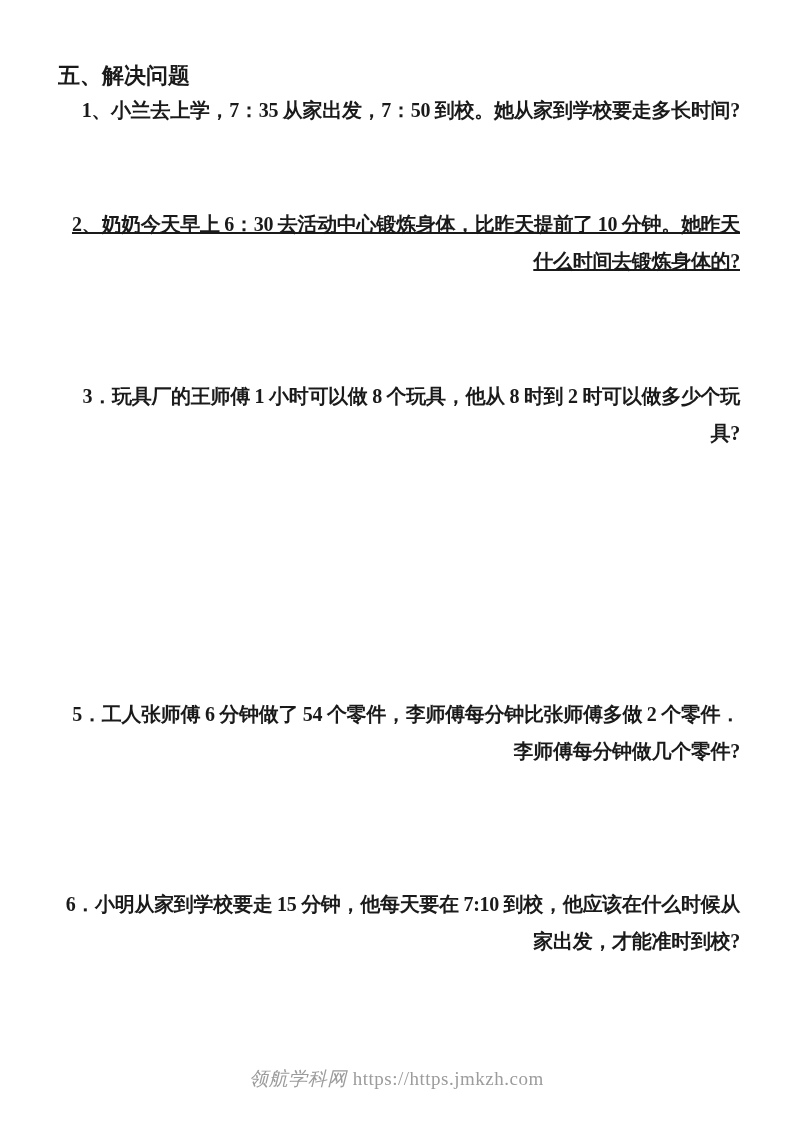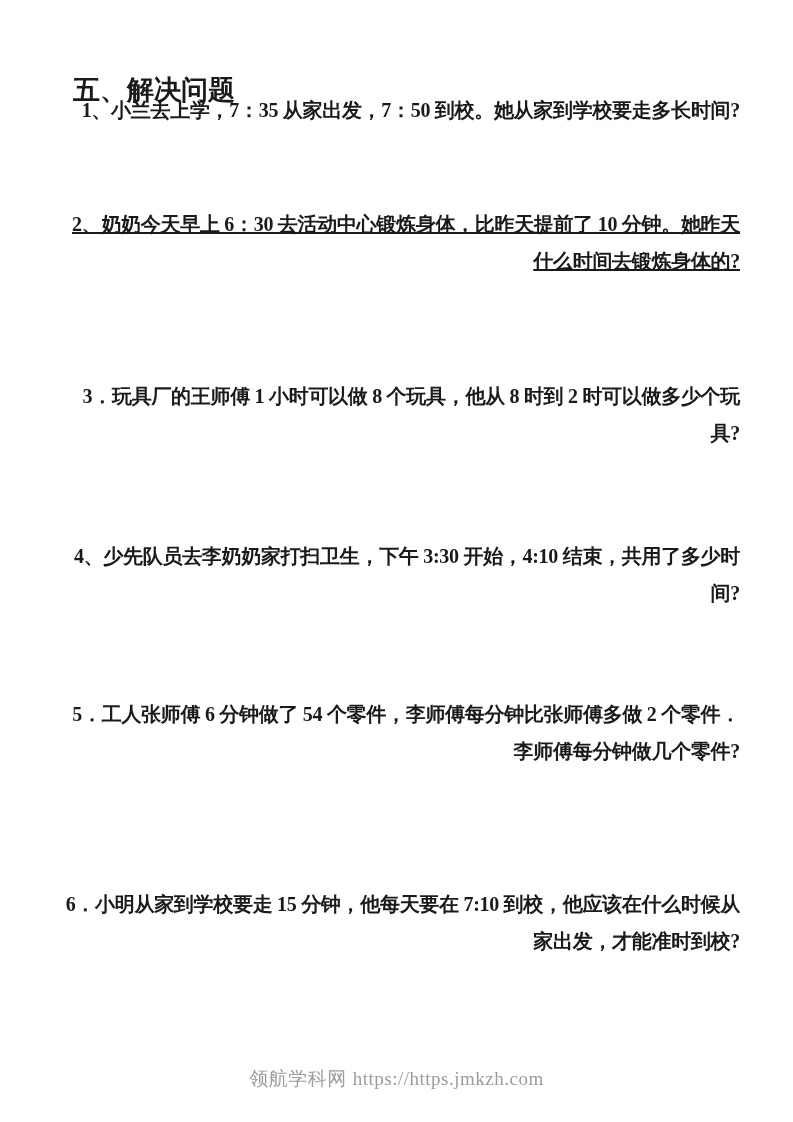--- a/index.html
+++ b/index.html
@@ -13,22 +13,22 @@
     height: 1122px;
     background: #ffffff;
     overflow: hidden;
     font-family: "Liberation Serif", "DejaVu Serif", serif;
     color: #1a1a1a;
   }
   .section-heading {
     position: absolute;
     left: 57px;
     top: 56px;
-    margin: 16px;
-    font-size: 27px;
+    margin: 1px;
+    font-size: 22px;
     font-weight: bold;
     line-height: 37px;
     white-space: nowrap;
   }
   .question {
     position: absolute;
     left: 56px;
     width: 684px;
     margin: 0;
     font-size: 20px;
@@ -47,36 +47,35 @@
     position: absolute;
     left: 0;
     right: 0;
     top: 1066px;
     text-align: center;
     font-size: 19px;
     font-weight: normal;
     color: #9c9c9c;
     letter-spacing: 0.5px;
   }
-  .footer .site-name { margin-right: 6px; }
+  .footer .site-name { margin-right: 6px; font-style: italic; }
 </style>
 </head>
 <body>
 
 <div class="page">
 
   <h2 class="section-heading">五、解决问题</h2>
 
   <p class="question q1">1、小兰去上学，7：35 从家出发，7：50 到校。她从家到学校要走多长时间?</p>
 
   <p class="question q2">2、奶奶今天早上 6：30 去活动中心锻炼身体，比昨天提前了 10 分钟。她昨天什么时间去锻炼身体的?</p>
 
   <p class="question q3">3．玩具厂的王师傅 1 小时可以做 8 个玩具，他从 8 时到 2 时可以做多少个玩具?</p>
 
-  <p class="question q4">4、少先队员去李奶奶家打扫卫生，下午 3:30 开始，4:10 结束，共用了多少时间?</p>
 
   <p class="question q5">5．工人张师傅 6 分钟做了 54 个零件，李师傅每分钟比张师傅多做 2 个零件．李师傅每分钟做几个零件?</p>
 
   <p class="question q6">6．小明从家到学校要走 15 分钟，他每天要在 7:10 到校，他应该在什么时候从家出发，才能准时到校?</p>
 
   <div class="footer">
     <span class="site-name">领航学科网</span><span>https://https.jmkzh.com</span>
   </div>
 
 </div>

